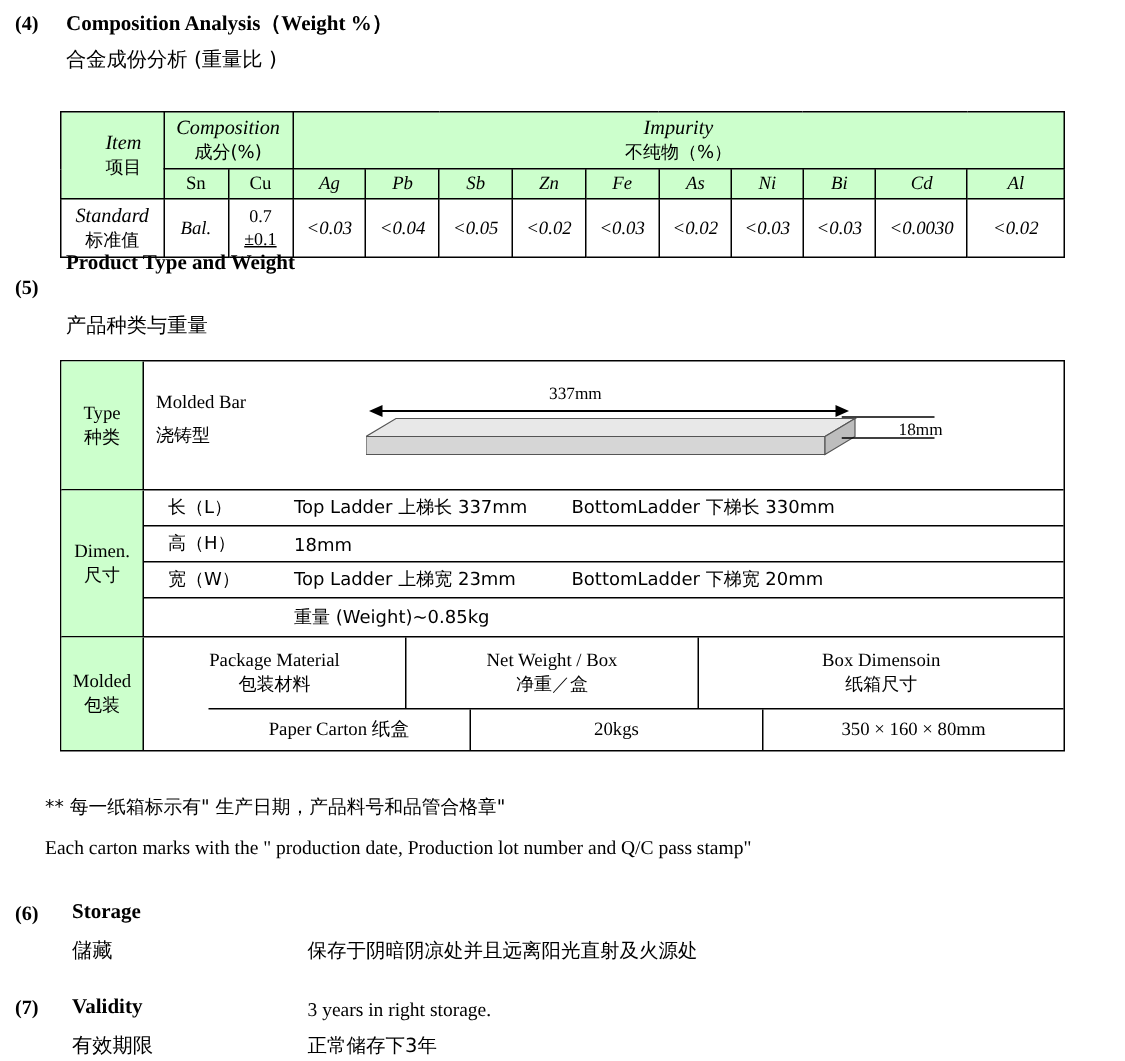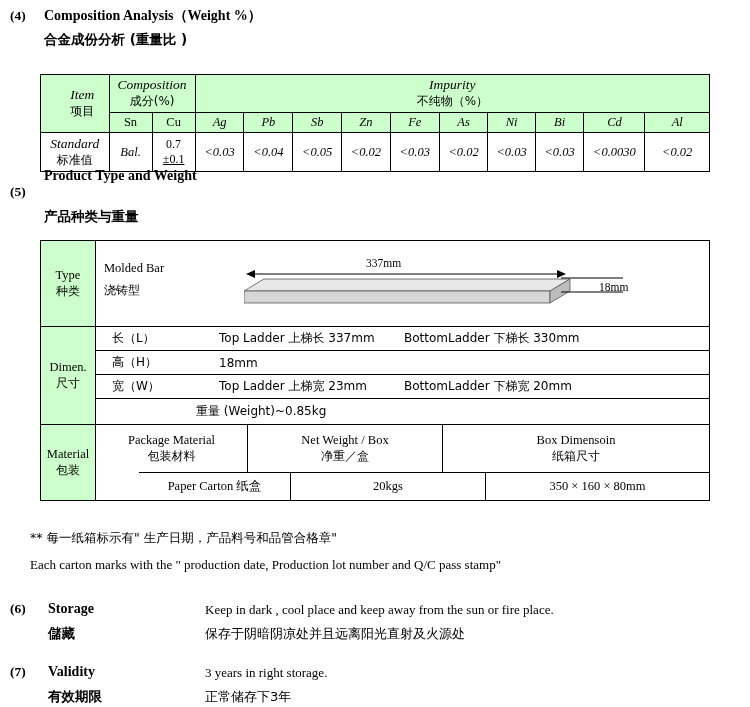--- a/index.html
+++ b/index.html
@@ -32,21 +32,21 @@
   .sec-title {
     position: absolute;
     font-family: "Liberation Serif", serif;
     font-weight: bold;
     font-size: 14px;
     white-space: nowrap;
   }
   .sec-title-cn {
     position: absolute;
     font-family: "DejaVu Sans", sans-serif;
-    font-weight: bold;
+    font-weight: normal;
     font-size: 13.5px;
     white-space: nowrap;
   }
 
   
   table.comp {
     position: absolute;
     left: 40px;
     top: 74px;
     border-collapse: collapse;
@@ -134,40 +134,40 @@
     height: 24px;
     border-bottom: 1px solid #000;
     display: flex;
     align-items: center;
     font-family: "DejaVu Sans", sans-serif;
     font-size: 12px;
     box-sizing: border-box;
   }
   .dim-line:last-child { border-bottom: none; }
   .dim-line .c1 { width: 100px; padding-left: 16px; box-sizing: border-box; }
-  .dim-line .c2 { width: 185px; margin-left: 23px; }
+  .dim-line .c2 { width: 185px; }
   .dim-line .c3 { flex: 1; }
   .dim-line.single { padding-left: 100px; }
 
   .pkg-body { flex: 1; }
   .pkg-head, .pkg-vals { display: flex; }
   .pkg-head > div, .pkg-vals > div {
     display: flex;
     flex-direction: column;
     align-items: center;
     justify-content: center;
     box-sizing: border-box;
     border-right: 1px solid #000;
     font-family: "DejaVu Sans", sans-serif;
     font-size: 12px;
   }
   .pkg-head > div:last-child, .pkg-vals > div:last-child { border-right: none; }
   .pkg-head > div { height: 47px; }
   .pkg-vals > div { height: 27px; font-family: "Liberation Serif", serif; font-size: 12.5px; }
-  .pcol1 { width: 152px; }
+  .pcol1 { width: 175px; }
   .pcol2 { width: 195px; }
   .pcol3 { flex: 1; }
   .pkg-head .en { font-family: "Liberation Serif", serif; font-size: 12.5px; }
   .pkg-vals { border-top: 1px solid #000; margin-left: 43px; }
 
   
   .note-cn {
     position: absolute;
     font-family: "DejaVu Sans", sans-serif;
     font-size: 12.5px;
@@ -310,21 +310,21 @@
           <div class="c3">BottomLadder 下梯宽 20mm</div>
         </div>
         <div class="dim-line single">
           <span>重量 (Weight)~0.85kg</span>
         </div>
       </div>
     </div>
 
     <div class="prod-row">
       <div class="lbl-cell" style="height:75px;">
-        <div class="en">Material</div>
+        <div class="en">Molded</div>
         <div>包装</div>
       </div>
       <div class="pkg-body">
         <div class="pkg-head">
           <div class="pcol1">
             <div class="en">Package Material</div>
             <div>包装材料</div>
           </div>
           <div class="pcol2">
             <div class="en">Net Weight / Box</div>
@@ -343,21 +343,20 @@
       </div>
     </div>
   </div>
 
   <div class="note-cn" style="left:30px; top:530px;">** 每一纸箱标示有" 生产日期，产品料号和品管合格章"</div>
   <div class="note-en" style="left:30px; top:557px;">Each carton marks with the " production date, Production lot number and Q/C pass stamp"</div>
 
   <div class="sec-num" style="left:10px; top:601px;">(6)</div>
   <div class="sec-title" style="left:48px; top:601px;">Storage</div>
   <div class="sec-title-cn" style="left:48px; top:625px;">儲藏</div>
-  <div class="body-en" style="left:205px; top:602px;">Keep in dark , cool place and keep away from the sun or fire place.</div>
   <div class="body-cn" style="left:205px; top:625px;">保存于阴暗阴凉处并且远离阳光直射及火源处</div>
 
   <div class="sec-num" style="left:10px; top:664px;">(7)</div>
   <div class="sec-title" style="left:48px; top:664px;">Validity</div>
   <div class="sec-title-cn" style="left:48px; top:688px;">有效期限</div>
   <div class="body-en" style="left:205px; top:665px;">3 years in right storage.</div>
   <div class="body-cn" style="left:205px; top:688px;">正常储存下3年</div>
 
 </div>
 

